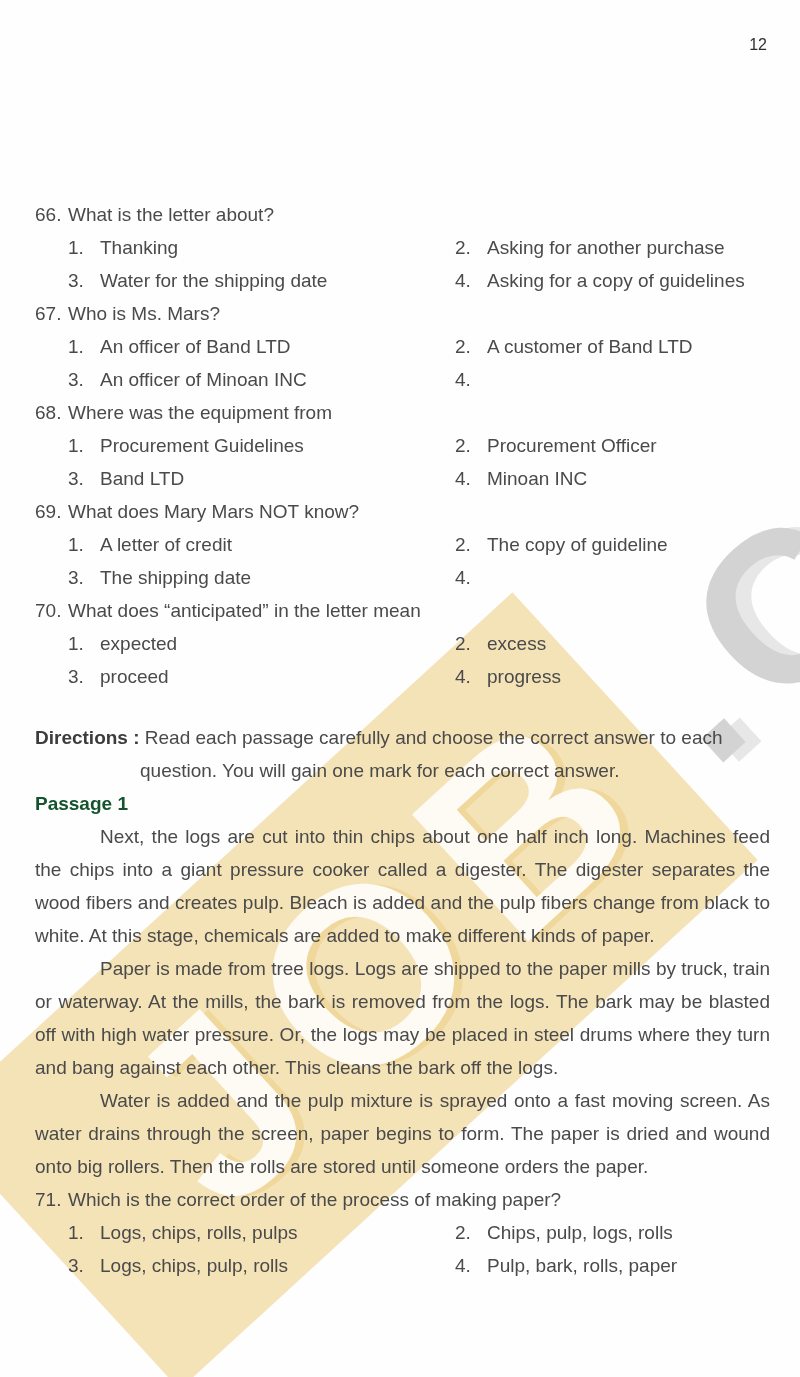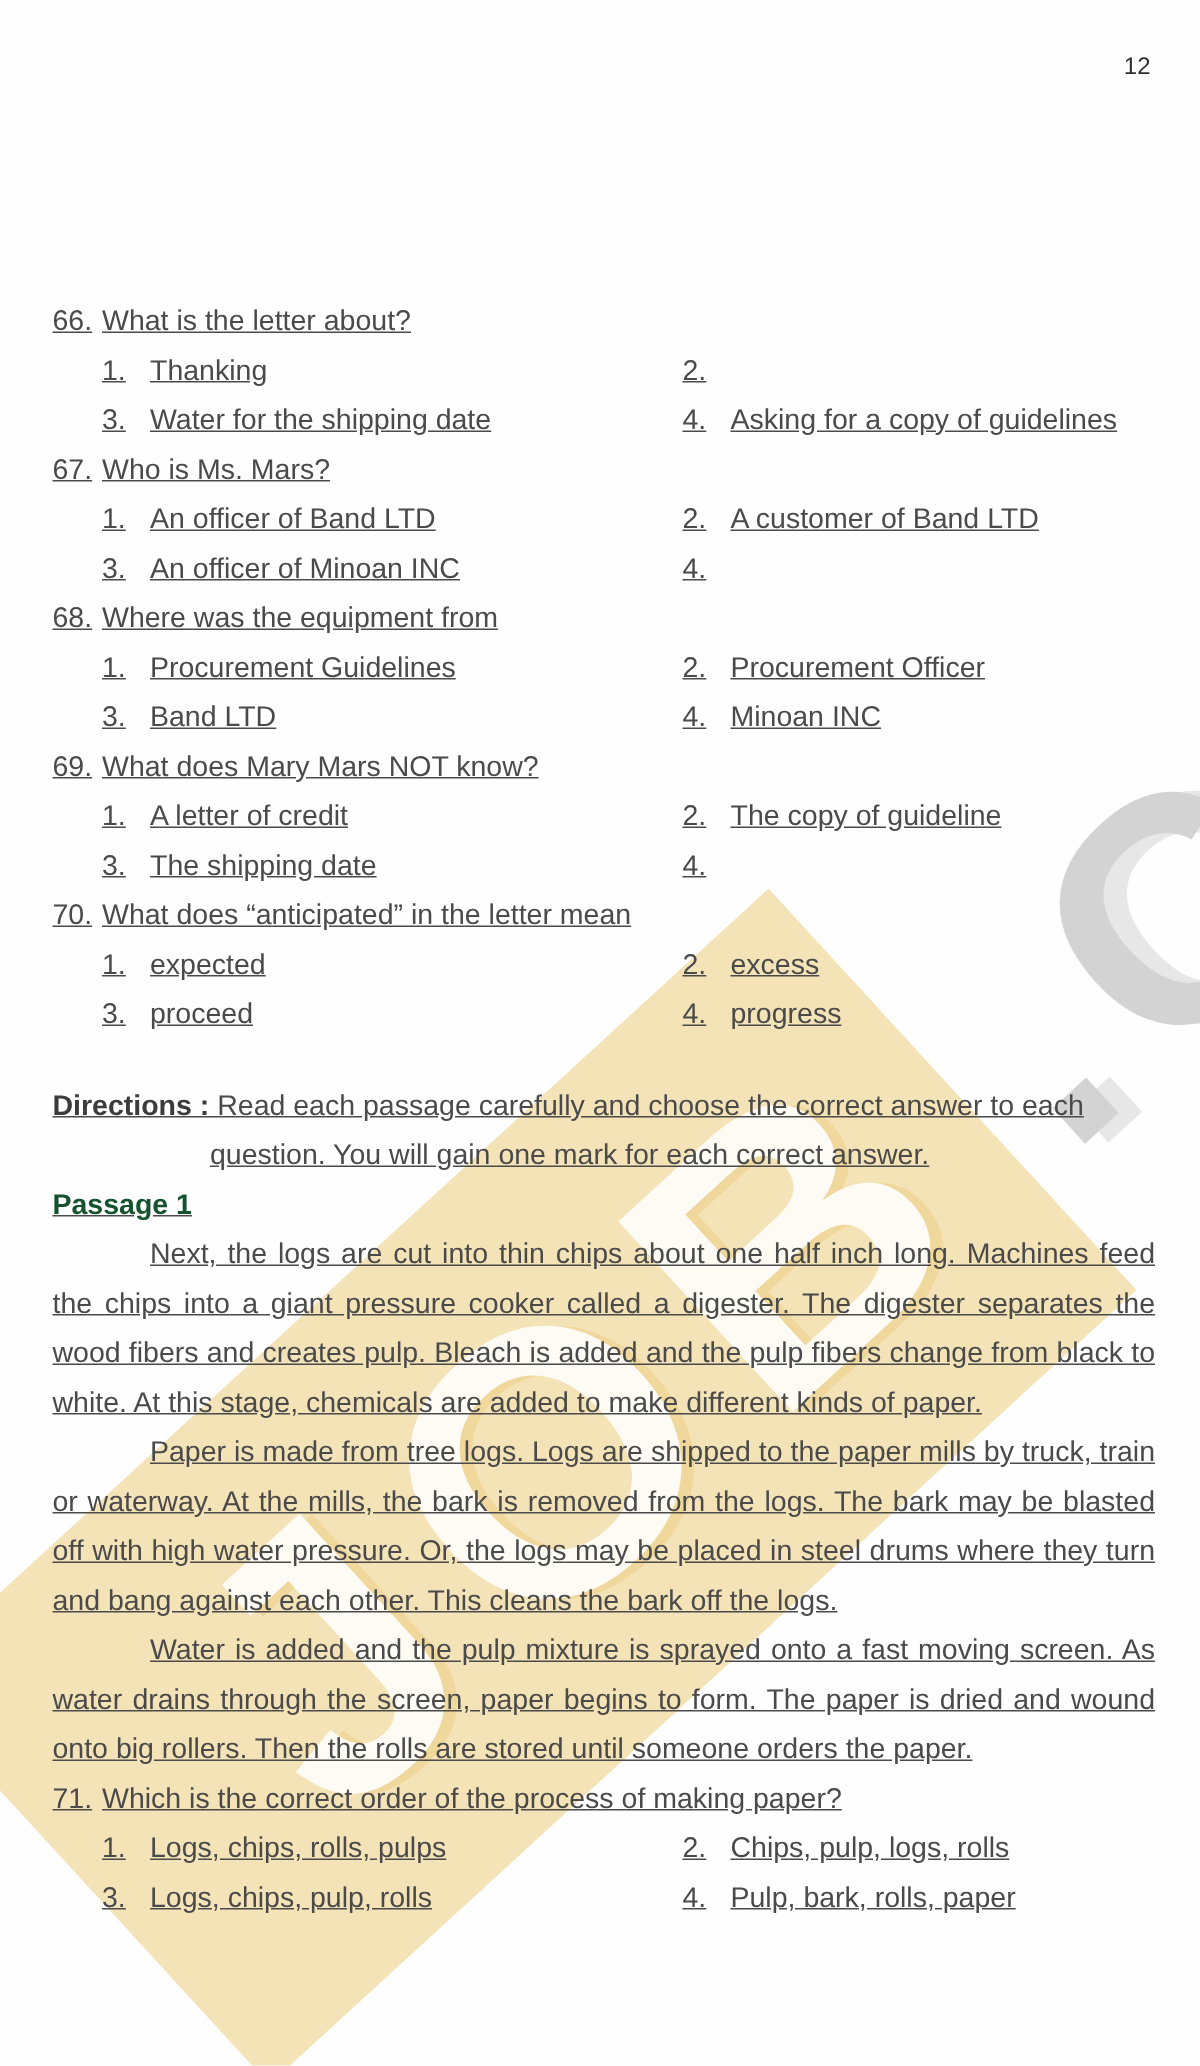--- a/index.html
+++ b/index.html
@@ -49,21 +49,20 @@
     font-size: 16px;
     color: #2e2e2e;
     z-index: 2;
   }
   .content {
     position: relative;
     z-index: 1;
     padding: 198px 30px 0 35px;
     font-size: 19px;
     line-height: 33px;
-    text-decoration: underline;
   }
 
   .q-line { display: flex; }
   .q-num { flex: 0 0 33px; }
   .q-prompt { flex: 1; }
 
   .opt-row { display: flex; padding-left: 33px; }
   .opt { display: flex; }
   .opt.left { flex: 0 0 387px; }
   .opt.right { flex: 1; }
@@ -98,20 +97,21 @@
       <span class="q-num">66.</span>
       <span class="q-prompt">What is the letter about?</span>
     </div>
     <div class="opt-row">
       <div class="opt left">
         <span class="opt-num">1.</span>
         <span class="opt-label">Thanking</span>
       </div>
       <div class="opt right">
         <span class="opt-num">2.</span>
+        <span class="opt-label">Asking for another purchase</span>
       </div>
     </div>
     <div class="opt-row">
       <div class="opt left">
         <span class="opt-num">3.</span>
         <span class="opt-label">Water for the shipping date</span>
       </div>
       <div class="opt right">
         <span class="opt-num">4.</span>
         <span class="opt-label">Asking for a copy of guidelines</span>

